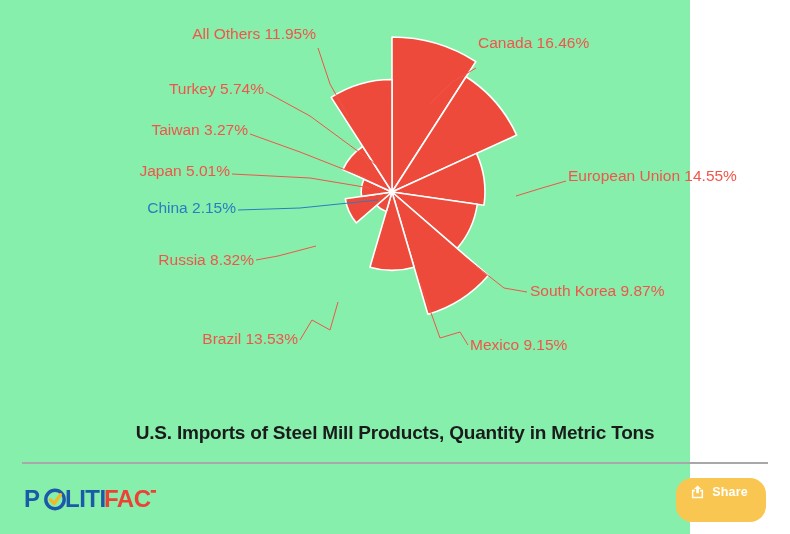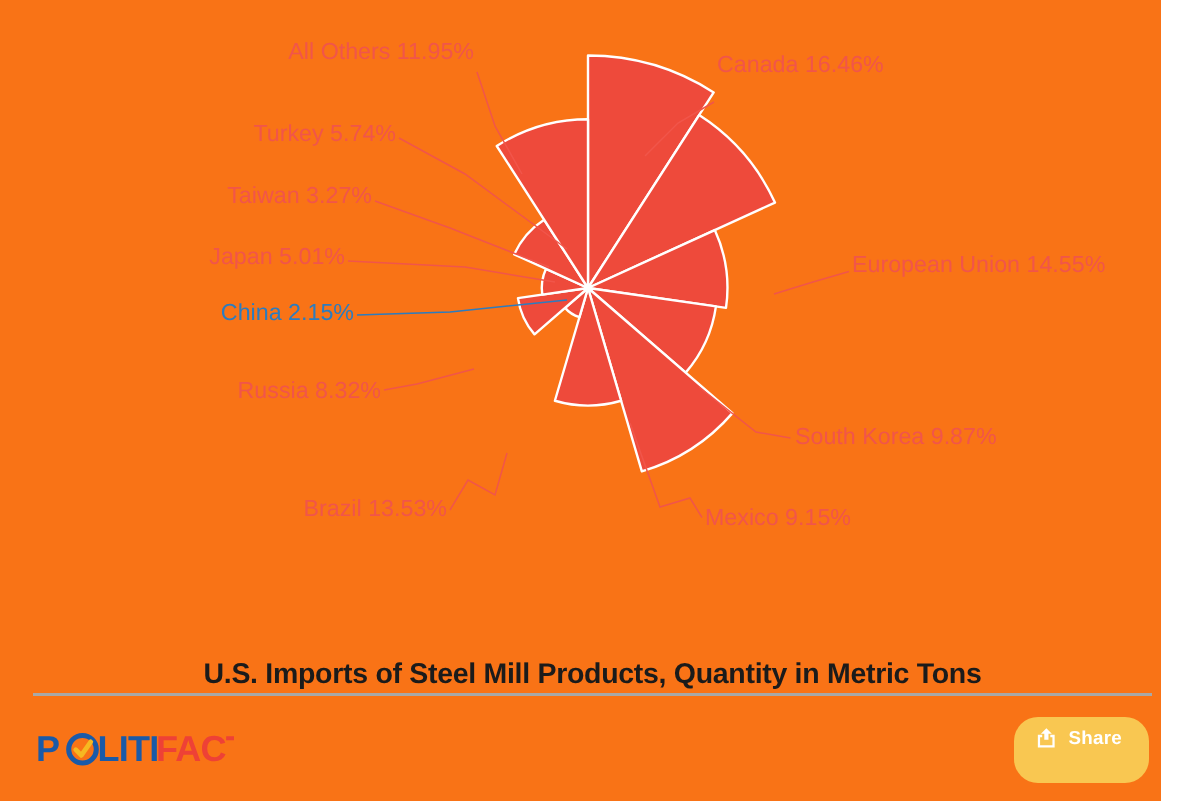--- a/index.html
+++ b/index.html
@@ -11,23 +11,23 @@
     width: 790px;
     height: 534px;
     background: #ffffff;
     font-family: "Liberation Sans", sans-serif;
     overflow: hidden;
     position: relative;
   }
 
   #infographic {
     position: relative;
-    width: 774px;
+    width: 690px;
     height: 534px;
-    background: #f97316;
+    background: #86efac;
     box-sizing: border-box;
   }
 
   
   .chart-area {
     position: absolute;
     left: 0;
     top: 0;
     width: 790px;
     height: 400px;
@@ -52,25 +52,25 @@
   .datalabel {
     font-family: "Liberation Sans", sans-serif;
     font-size: 15.5px;
     dominant-baseline: middle;
   }
 
   
   .title-wrap {
     position: absolute;
     left: 0;
-    top: 420px;
+    top: 384px;
     width: 790px;
     height: 60px;
     display: flex;
-    align-items: center;
+    align-items: flex-end;
     justify-content: center;
   }
   .chart-title {
     font-family: "Liberation Sans", sans-serif;
     font-size: 19px;
     font-weight: bold;
     color: #1b1b1b;
     letter-spacing: -0.2px;
     white-space: nowrap;
     text-align: center;

